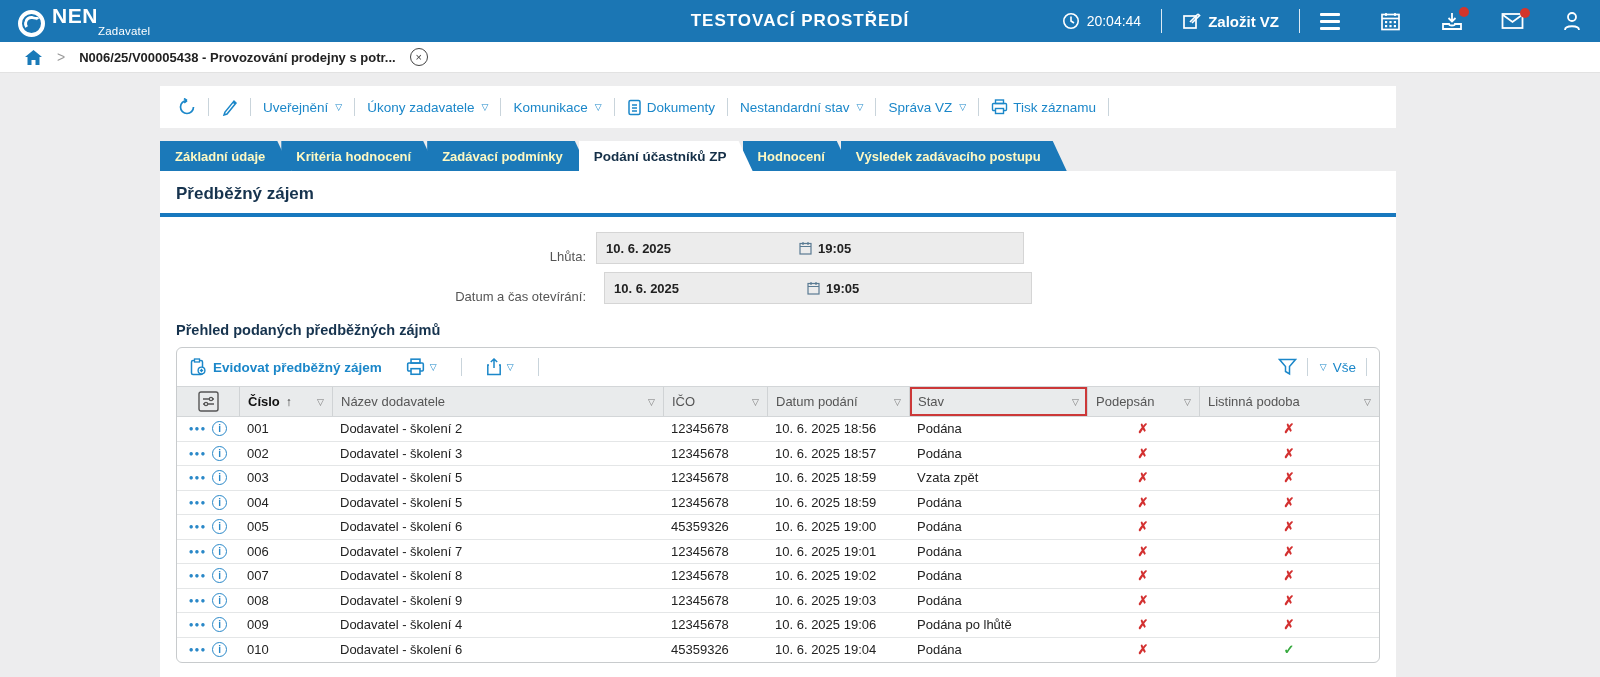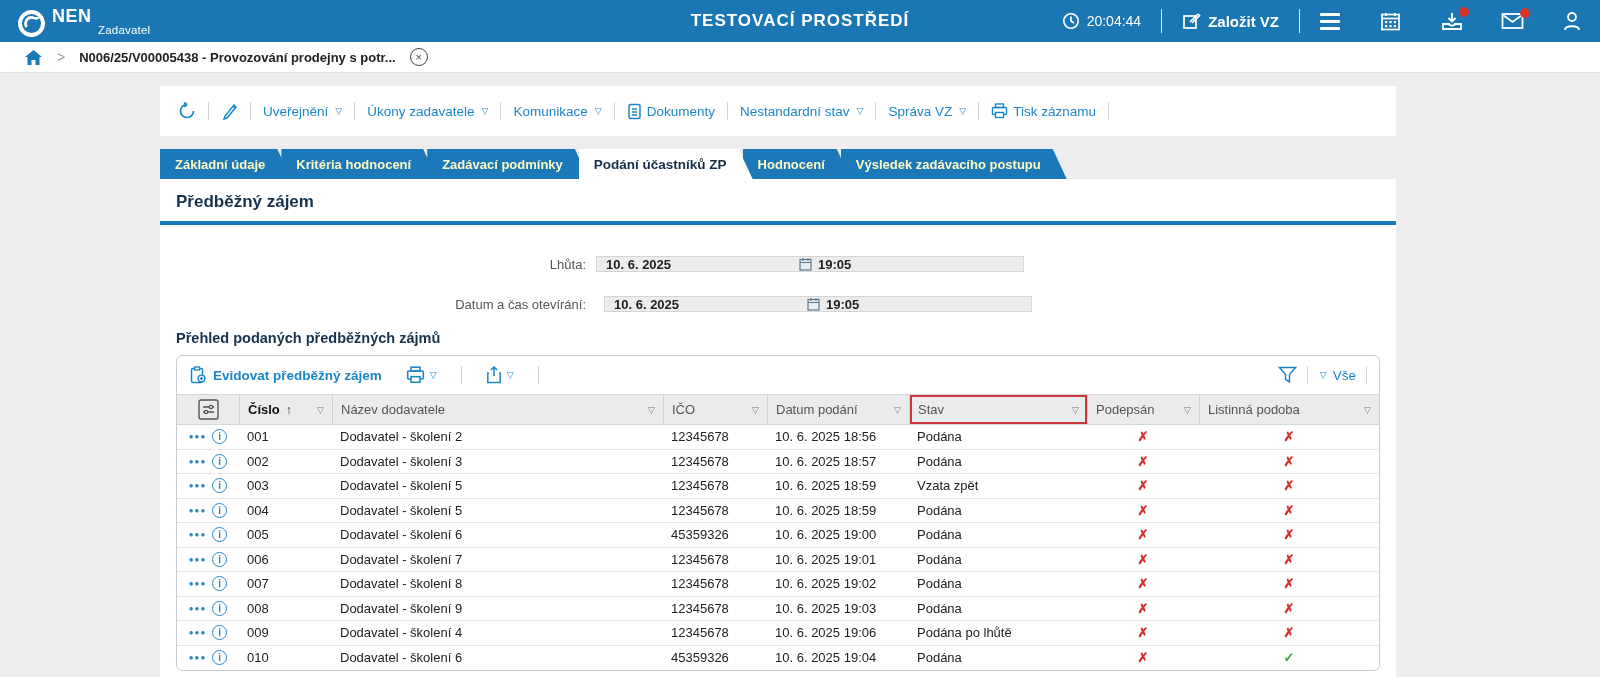--- a/index.html
+++ b/index.html
@@ -7,21 +7,21 @@
     font-family:"Liberation Sans", sans-serif; }
 
   
   .topbar { height:42px; background:#1b76b4; display:flex; align-items:center;
     position:relative; color:#fff; padding:0 18px; }
   .logo-wrap { display:flex; align-items:flex-start; gap:7px; }
   .logo-circle { width:27px; height:27px; border:4px solid #fff; border-radius:50%;
     position:relative; margin-top:4px; }
   .logo-circle::after{ content:""; position:absolute; left:2px; top:2px; width:9px; height:9px;
     border:3px solid #fff; border-color:#fff transparent transparent #fff; border-radius:50% 0 50% 50%; transform:rotate(10deg);}
-  .brand { font-size:18px; font-weight:bold; letter-spacing:.5px; line-height:20px; margin-top:4px;}
+  .brand { font-size:21px; font-weight:bold; letter-spacing:.5px; line-height:20px; margin-top:4px;}
   .brand-sub { font-size:11.5px; font-weight:normal; letter-spacing:.2px; display:block; margin-left:46px; margin-top:-2px;}
   .top-title { position:absolute; left:0; right:0; text-align:center; font-size:17px;
     font-weight:bold; letter-spacing:1px; pointer-events:none; }
   .top-right { margin-left:auto; display:flex; align-items:center; gap:14px; z-index:2;}
   .top-item { display:flex; align-items:center; gap:7px; font-size:14px; }
   .top-item.bold { font-size:15px; font-weight:bold; }
   .vdiv { width:1px; height:24px; background:rgba(255,255,255,.85); margin:0 6px; }
   .icon-badge { position:relative; }
   .badge-dot { position:absolute; top:-4px; right:-6px; width:10px; height:10px;
     border-radius:50%; background:#d3352c; }
@@ -33,21 +33,21 @@
     padding:0 24px; gap:14px; border-bottom:1px solid #e2e2e2; }
   .crumb-chevron { color:#9a9a9a; font-size:14px; }
   .crumb-text { font-size:13px; font-weight:bold; color:#222; }
   .crumb-close { width:18px; height:18px; border:1.4px solid #444; border-radius:50%;
     display:flex; align-items:center; justify-content:center; font-size:11px; color:#444; cursor:pointer;}
 
   
   .content { margin-left:160px; width:1236px; }
 
   
-  .toolstrip { margin-top:13px; background:#fff; height:50px; display:flex;
+  .toolstrip { margin-top:13px; background:#fff; height:42px; display:flex;
     align-items:center; padding:0 10px; gap:4px; }
   .tool-item { display:flex; align-items:center; gap:5px; color:#1b87c9;
     font-size:13.5px; padding:0 8px; cursor:pointer; white-space:nowrap;}
   .tool-sep { width:1px; height:18px; background:#c9d4db; }
   .caret { font-size:9px; color:#1b87c9; margin-left:2px; }
 
   
   .tabs { margin-top:13px; display:flex; height:30px; align-items:flex-end; }
   .tab { height:30px; background:#1b79b9; color:#fef9c3; font-size:13px; font-weight:bold;
     display:flex; align-items:center; padding:0 26px 0 15px; margin-right:-10px;
@@ -59,21 +59,21 @@
 
   
   .panel { background:#fff; height:516px; position:relative; }
   .panel-head { padding:13px 16px 9px; font-size:17px; font-weight:bold; color:#16334e; }
   .panel-rule { height:4px; background:#1878be; }
 
   
   .form { padding-top:25px; }
   .form-row { display:flex; align-items:flex-end; height:22px; margin-bottom:18px; }
   .form-label { width:436px; text-align:right; padding-right:10px; font-size:13px; color:#555; }
-  .field { width:428px; height:16px; background:#ececec; border:1px solid #d5d5d5;
+  .field { width:428px; height:32px; background:#ececec; border:1px solid #d5d5d5;
     display:flex; align-items:center; font-size:13px; font-weight:bold; color:#222; }
   .field-date { flex:0 0 200px; padding-left:9px; }
   .cal-ico { margin:0 6px 0 2px; }
   .form-row + .form-row { margin-top:4px;gap:8px; }
 
   
   .tbl-title { margin:4px 0 9px 16px; font-size:14.5px; font-weight:bold; color:#16334e; }
   .tbl-box { margin:0 16px; border:1px solid #c8cbcd; border-radius:6px; overflow:hidden; background:#fff;}
   .tbl-toolbar { height:38px; display:flex; align-items:center; padding:0 12px; gap:20px; }
   .link-btn { display:flex; align-items:center; gap:6px; color:#1b87c9; font-size:13.5px;

